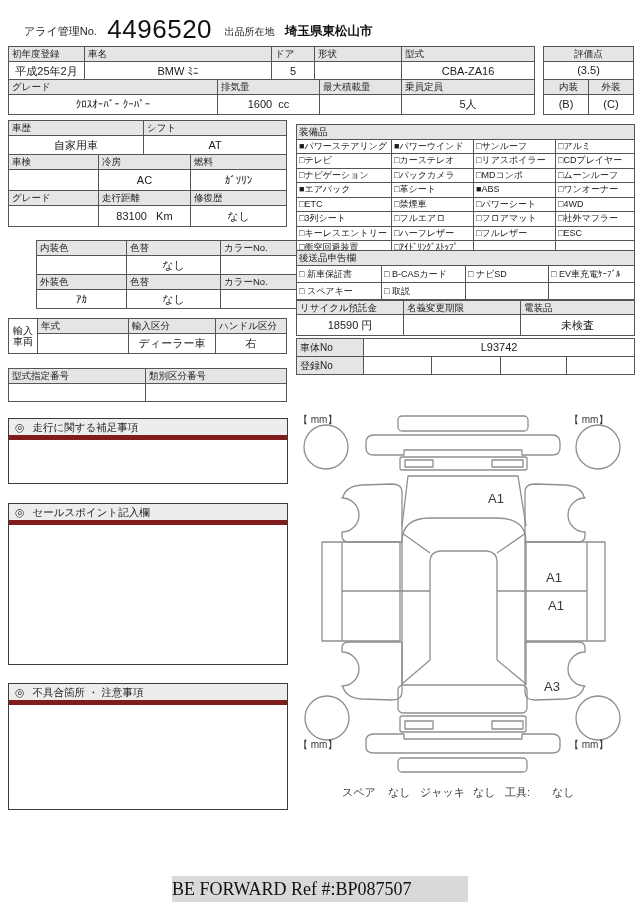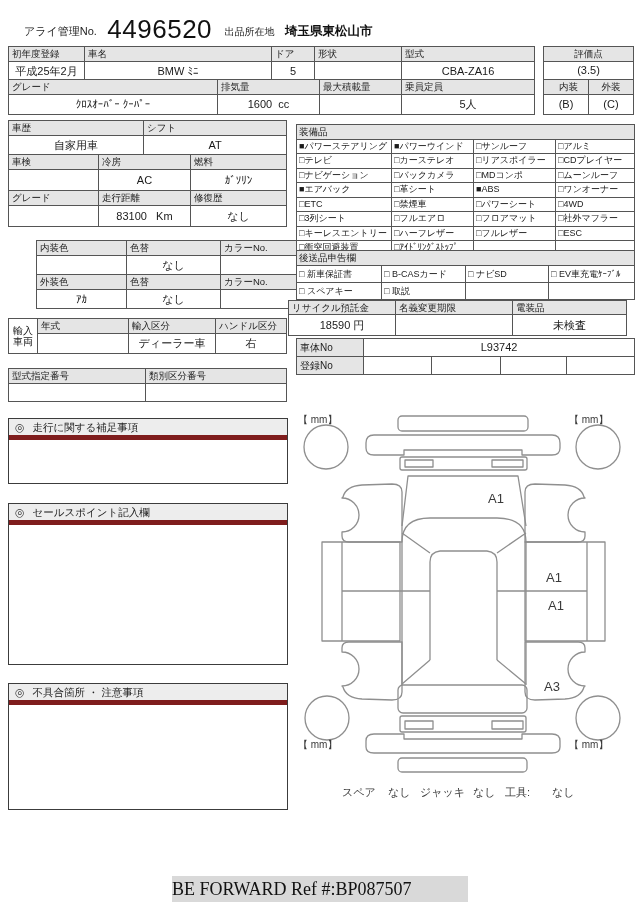--- a/index.html
+++ b/index.html
@@ -322,21 +322,21 @@
     </tr>
     <tr>
       <td style="height:16px;line-height:16px;">□ スペアキー</td>
       <td style="height:16px;line-height:16px;">□ 取説</td>
       <td style="height:16px;line-height:16px;"></td>
       <td style="height:16px;line-height:16px;"></td>
     </tr>
   </tbody>
     </table>
 
-  <table class="abs" style="left:288px;top:300px;width:338px;">
+  <table class="abs" style="left:296px;top:300px;width:338px;">
     <colgroup>
         <col style="width:107px">
         <col style="width:117px">
         <col style="width:114px">
       </colgroup>
     <tbody>
         <tr>
       <td class="hdr" style="height:13px;line-height:13px;">リサイクル預託金</td>
       <td class="hdr" style="height:13px;line-height:13px;">名義変更期限</td>
       <td class="hdr" style="height:13px;line-height:13px;">電装品</td>

